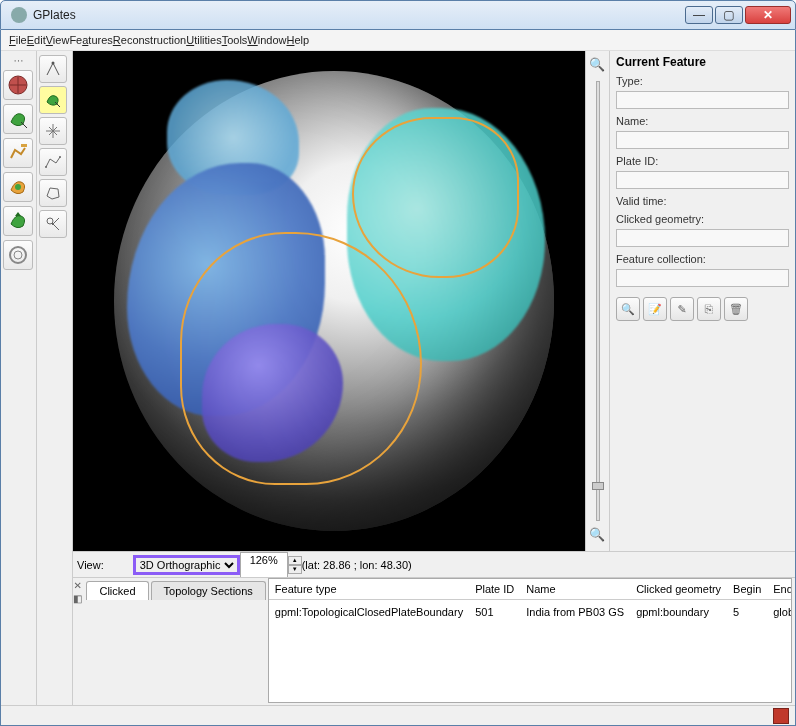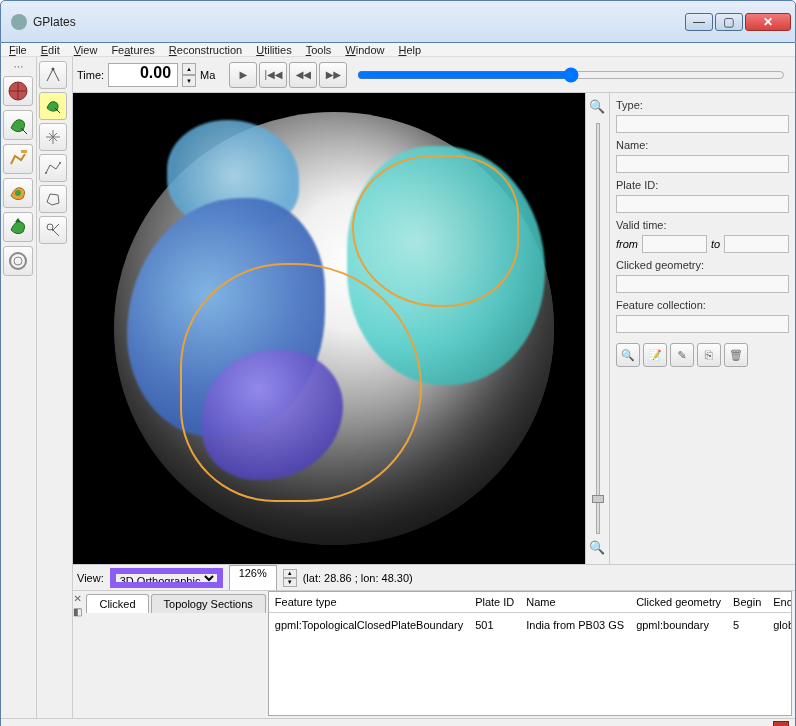--- a/index.html
+++ b/index.html
@@ -1,27 +1,27 @@
 <!DOCTYPE html>
 <html><head>
 <meta charset="utf-8">
 <style>
 * { margin: 0; padding: 0; box-sizing: border-box; font-family: "Segoe UI", Tahoma, sans-serif; font-size: 11px; }
 body { background: #fff; width: 796px; height: 726px; overflow: hidden; }
 
-.titlebar { height: 43px; background: linear-gradient(#e6eef8, #cfe0f3); border: 1px solid #5a7fa8; border-radius: 5px 5px 0 0; display: flex; align-items: center; padding: 0 4px; }
+.titlebar { height: 30px; background: linear-gradient(#e6eef8, #cfe0f3); border: 1px solid #5a7fa8; border-radius: 5px 5px 0 0; display: flex; align-items: center; padding: 0 4px; }
 .titlebar .app-icon { width: 16px; height: 16px; background: #8aa; border-radius: 50%; margin: 0 6px; }
 .titlebar .title { flex: 1; color: #222; font-size: 12px; }
 .win-btns { display: flex; gap: 2px; }
 .win-btn { width: 28px; height: 18px; border: 1px solid #4b6b8f; background: linear-gradient(#e3ecf7,#c0d4eb); border-radius: 3px; display: flex; align-items: center; justify-content: center; font-size: 12px; color: #333; cursor: pointer; }
 .win-btn.close { width: 46px; background: linear-gradient(#f07a78,#d9413f); border-color: #9a2e2c; color: #fff; font-weight: bold; }
 
 .window-body { border: 1px solid #5a7fa8; border-top: none; background: #f0f0f0; height: 696px; display: flex; flex-direction: column; }
 
-.menubar { height: 14px; background: #f4f4f4; display: flex; align-items: center; padding: 0 8px; gap: 14px; border-bottom: 1px solid #ddd; }
+.menubar { height: 21px; background: #f4f4f4; display: flex; align-items: center; padding: 0 8px; border-bottom: 1px solid #ddd; }
 .menubar span { color: #222; cursor: pointer; }
 .menubar span u { text-decoration: underline; }
 
 .main-area { flex: 1; display: flex; min-height: 0; }
 .left-tools { width: 36px; background: #f0f0f0; border-right: 1px solid #ccc; padding: 4px 2px; display: flex; flex-direction: column; gap: 4px; }
 .tool-btn { width: 30px; height: 30px; border: 1px solid #bbb; border-radius: 3px; background: linear-gradient(#fcfcfc,#e9e9e9); display: flex; align-items: center; justify-content: center; cursor: pointer; }
 .tool-btn.small { width: 28px; height: 28px; }
 
 .sub-tools { width: 36px; background: #f0f0f0; border-right: 1px solid #ccc; padding: 4px 2px; display: flex; flex-direction: column; gap: 3px; }
 
@@ -55,22 +55,22 @@
 .right-panel { width: 186px; background:#f0f0f0; border-left:1px solid #ccc; padding:4px 6px; display:flex; flex-direction:column; gap:4px; }
 .right-panel .hdr { font-size:12px; font-weight:bold; }
 .field-lbl { font-size:11px; color:#333; margin-top:2px; }
 .field-box { height:18px; border:1px solid #bbb; background:#f8f8f8; }
 .valid-row { display:flex; align-items:center; gap:4px; }
 .valid-row .fb { flex:1; height:18px; border:1px solid #bbb; background:#f8f8f8; }
 .valid-row i { font-style:italic; font-size:11px; }
 .feat-btns { display:flex; gap:3px; margin-top:6px; }
 .feat-btn { width:24px; height:24px; border:1px solid #aaa; background:linear-gradient(#fcfcfc,#e6e6e6); border-radius:3px; cursor:pointer; display:flex; align-items:center; justify-content:center; font-size:11px; color:#666; }
 
-.status-row { height:26px; background:#f0f0f0; border-top:1px solid #ccc; display:flex; align-items:center; padding:0 4px; gap:6px; font-size:11px; }
-.status-row select { height:20px; font-size:11px; border:6px solid #8b5cf6; }
+.status-row { height:26px; background:#f0f0f0; border-top:1px solid #ccc; display:flex; align-items:center; padding:0 4px; font-size:11px; }
+.status-row select { height:20px; font-size:11px; border:3px solid #8b5cf6;margin-left:29px; }
 .status-row .zoom-pct { width:48px; height:26px; border:1px solid #aaa; background:#fff; text-align:center; padding-top:1px; }
 
 .bottom-panel { height:128px; background:#f0f0f0; border-top:1px solid #ccc; display:flex; }
 .bottom-close { width:18px; display:flex; flex-direction:column; align-items:center; padding-top:2px; gap:2px; }
 .bottom-close span { cursor:pointer; font-size:10px; color:#666; }
 .bottom-content { flex:1; display:flex; }
 .tabs { height:22px; display:flex; align-items:flex-end; padding-left:4px; }
 .tab { padding:3px 12px; border:1px solid #aaa; border-bottom:none; background:#e6e6e6; border-radius:3px 3px 0 0; cursor:pointer; margin-right:2px; }
 .tab.active { background:#fff; }
 .table-wrap { flex:1; background:#fff; border:1px solid #aaa; margin:0 4px 2px 0; overflow:hidden; }
@@ -182,70 +182,48 @@
         </div>
       <div class="tool-btn small">
           <svg width="18" height="18">
             <circle cx="6" cy="6" r="3" stroke="#666" fill="none"></circle>
             <path d="M8 8 L15 15 M8 10 L15 3" stroke="#666"></path>
           </svg>
         </div>
     </div>
 
     <div class="center">
-      <div class="time-bar">
-        <span class="lbl">Time:</span>
-        <div class="time-val">0.00</div>
-        <div class="spinner">
-            <div>▲</div>
-            <div>▼</div>
-          </div>
-        <span class="lbl">Ma</span>
-        <div style="width:6px"></div>
-        <div class="play-btns">
-          <div class="play-btn">▶</div>
-          <div class="play-btn">|◀◀</div>
-          <div class="play-btn">◀◀</div>
-          <div class="play-btn">▶▶</div>
-        </div>
-        <input type="range" class="time-slider" value="50" style="">
-      </div>
 
       <div class="viewport-row">
         <div class="viewport">
           <div class="globe">
             <div class="blob b3"></div>
             <div class="blob b4"></div>
             <div class="blob b1"></div>
             <div class="blob b2"></div>
             <div class="plate-line pl1"></div>
             <div class="plate-line pl2"></div>
           </div>
         </div>
         <div class="zoom-col">
           <div class="zoom-ico">🔍</div>
           <div class="zoom-slider">
               <div class="zoom-thumb"></div>
             </div>
           <div class="zoom-ico">🔍</div>
         </div>
         <div class="right-panel">
+          <div class="hdr">Current Feature</div>
           <div class="field-lbl">Type:</div>
           <div class="field-box"></div>
           <div class="field-lbl">Name:</div>
           <div class="field-box"></div>
           <div class="field-lbl">Plate ID:</div>
           <div class="field-box"></div>
           <div class="field-lbl">Valid time:</div>
-          <div class="valid-row">
-            <i>from</i>
-            <div class="fb"></div>
-            <i>to</i>
-            <div class="fb"></div>
-          </div>
           <div class="field-lbl">Clicked geometry:</div>
           <div class="field-box"></div>
           <div class="field-lbl">Feature collection:</div>
           <div class="field-box"></div>
           <div class="feat-btns">
             <div class="feat-btn">🔍</div>
             <div class="feat-btn">📝</div>
             <div class="feat-btn">✎</div>
             <div class="feat-btn">⎘</div>
             <div class="feat-btn">🗑</div>

